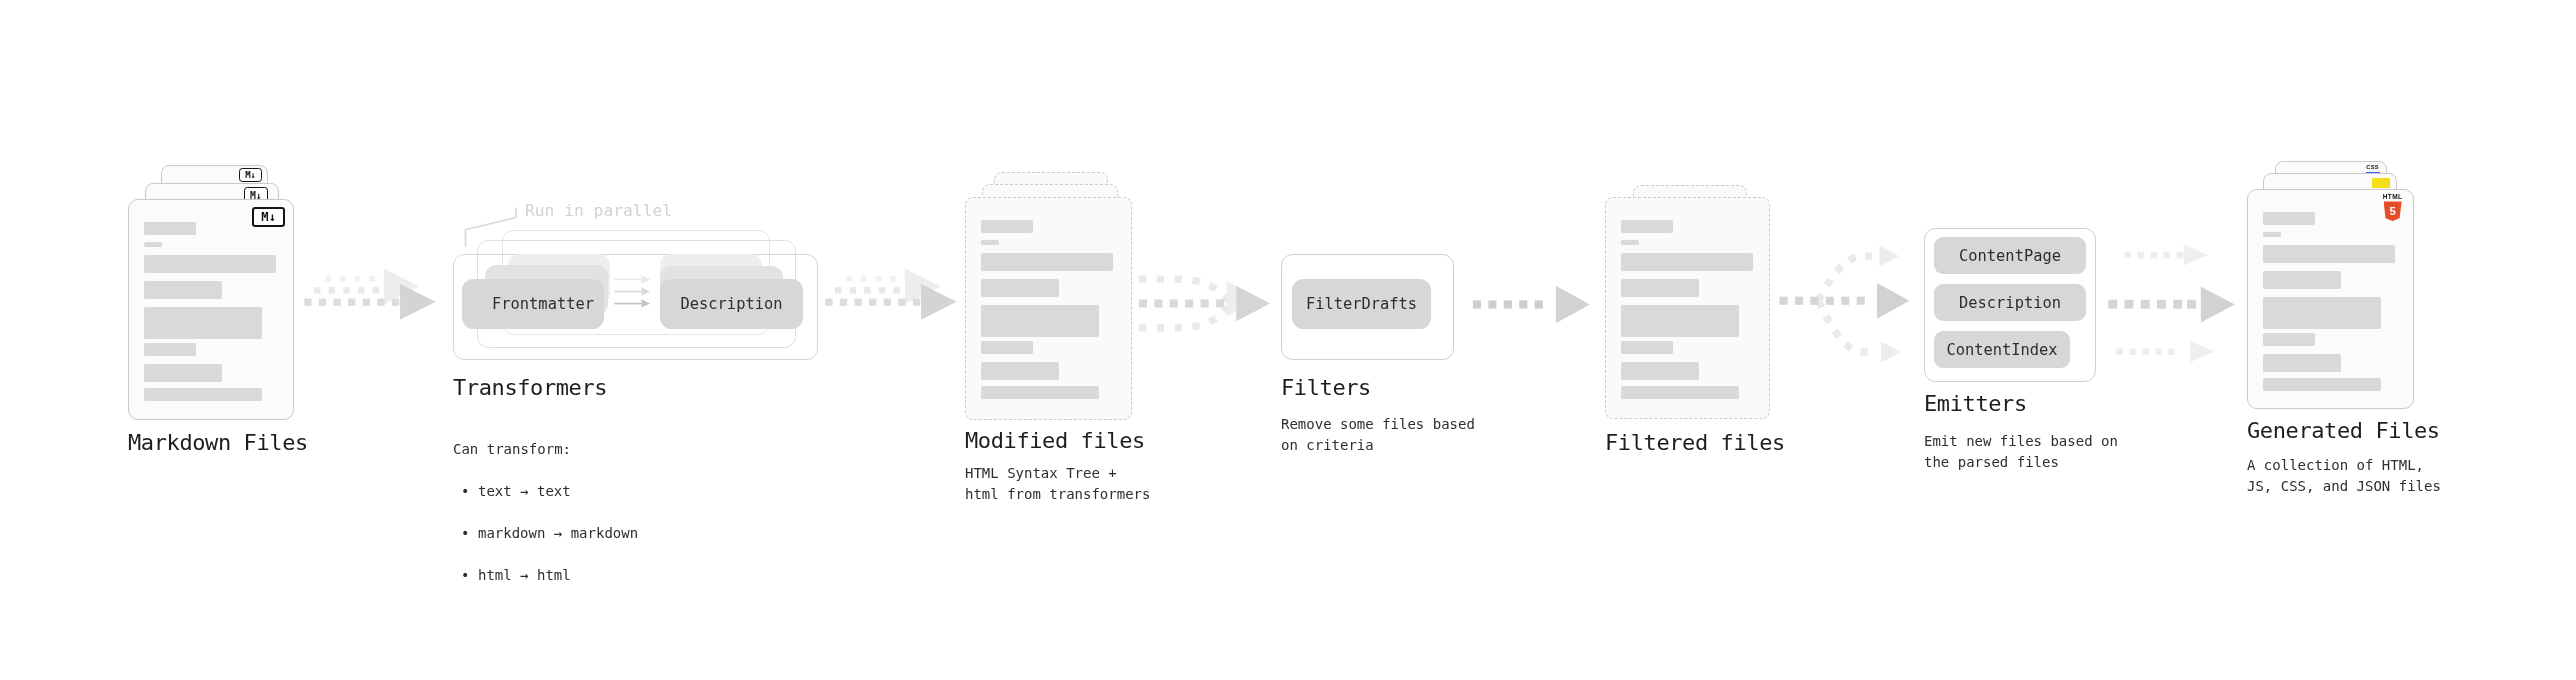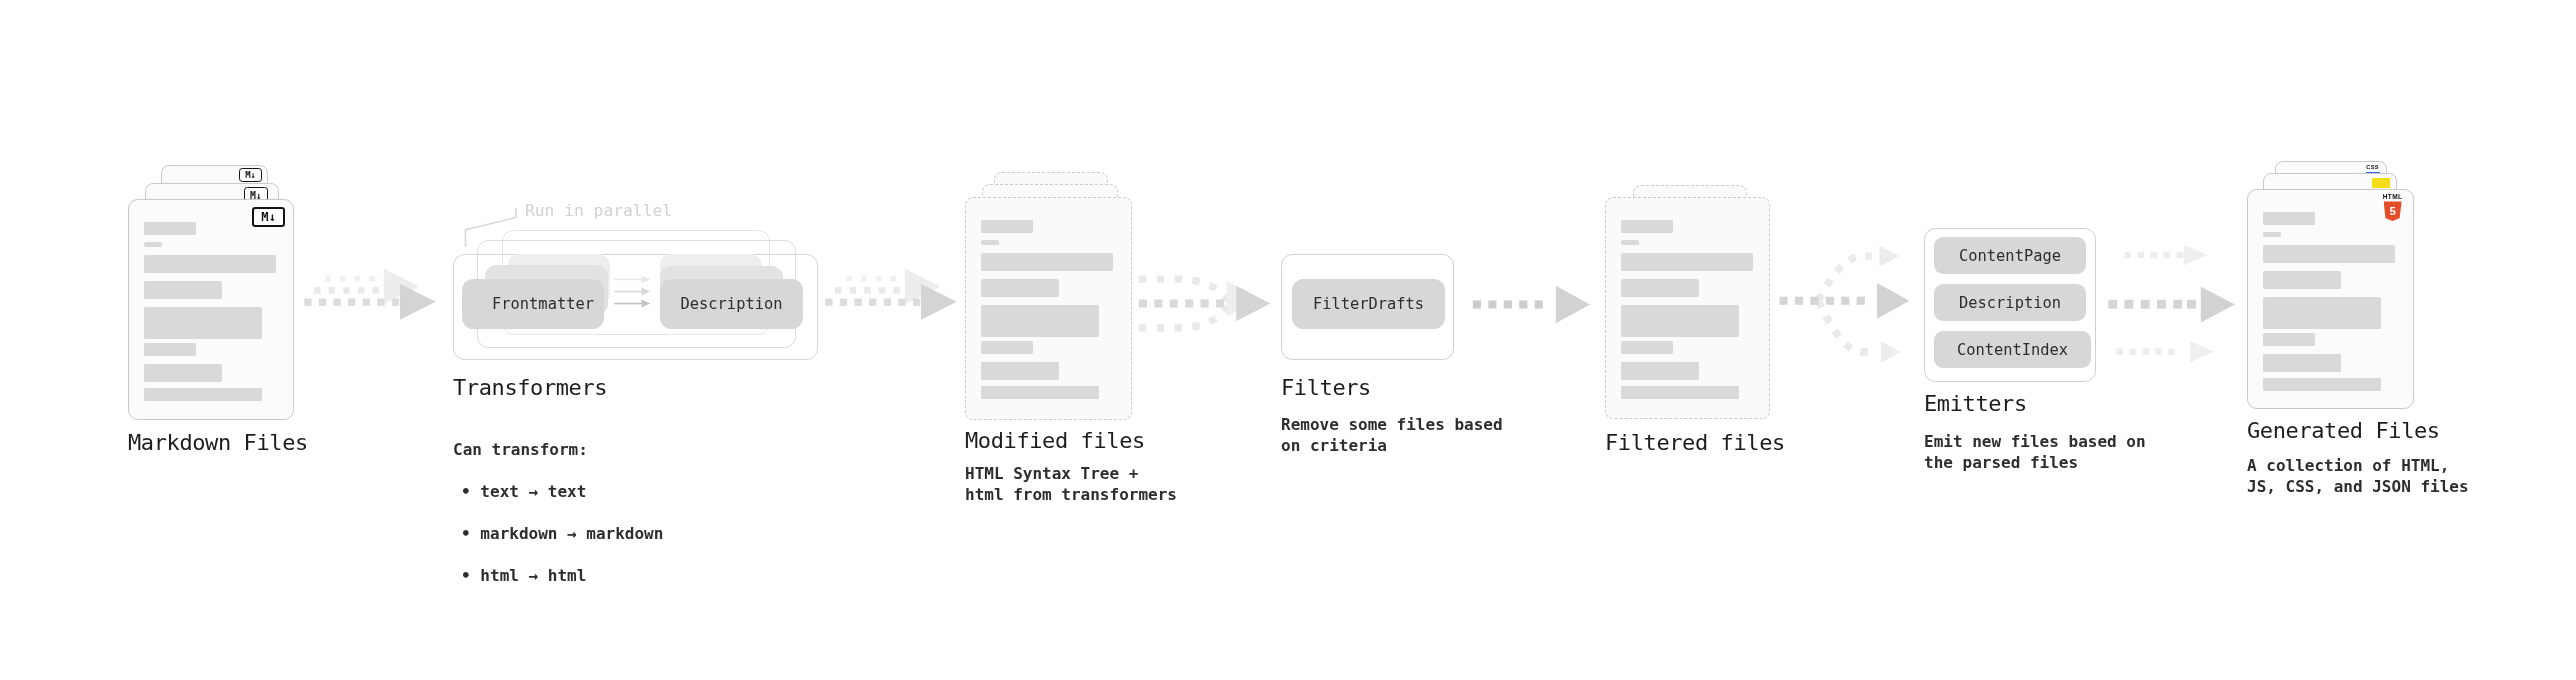--- a/index.html
+++ b/index.html
@@ -9,21 +9,21 @@
     font-family:"DejaVu Sans Mono","Liberation Mono",monospace;overflow:hidden;
   }
   
   .card{position:absolute;background:#fbfbfb;border:1.6px solid #c9c9c9;border-radius:9.8px;}
   .card.back{border-radius:8.1px;}
   .dcard{position:absolute;background:#fafafa;border:1.6px dashed #cbcbcb;border-radius:8.1px;}
   .bars{position:absolute;left:15.4px;top:22px;}
   .bar{background:#d9d9d9;border-radius:1.6px;}
   
   .stage-label{position:absolute;font-size:22px;color:#1d1d1d;white-space:nowrap;letter-spacing:-0.4px;}
-  .sub{position:absolute;font-size:16px;line-height:21px;color:#2e2e2e;white-space:pre-line;font-weight:bold;}
+  .sub{position:absolute;font-size:14px;line-height:21px;color:#2e2e2e;white-space:pre-line;}
   .annotation{position:absolute;font-size:16.3px;color:#d2d2d2;white-space:nowrap;}
   .bullet-line{padding-left:8.1px;}
   
   .obox{position:absolute;border-radius:11.4px;border:1.6px solid #dcdcdc;background:transparent;}
   .fbox{position:absolute;border-radius:11.4px;border:1.6px solid #cfcfcf;background:#ffffff;}
   .pill{position:absolute;display:flex;align-items:center;justify-content:center;
         background:#d7d7d7;border-radius:11.4px;font-size:15.4px;color:#2d2d2d;white-space:nowrap;}
   .pill.small{border-radius:9px;}
   .ghost{position:absolute;border-radius:11.4px;}
   
@@ -195,21 +195,21 @@
         <rect x="63" y="35" width="10" height="10"></rect>
         <rect x="82" y="35" width="10" height="10"></rect>
         <rect x="101" y="35" width="10" height="10"></rect>
       </g>
     <polygon points="114,12 154,34 114,56" fill="#eeeeee"></polygon>
     <polygon points="126,18 168,40 126,62" fill="#d5d5d5"></polygon>
   </svg>
 
   <div>
     <div class="fbox" style="left:1281px;top:254px;width:173px;height:106px;"></div>
-    <div class="pill" style="left:1292px;top:279px;width:153px;height:50px;">FilterDrafts</div>
+    <div class="pill" style="left:1292px;top:279px;width:139px;height:50px;">FilterDrafts</div>
     <div class="stage-label" style="left:1281px;top:375px;">Filters</div>
     <div class="sub" style="left:1281px;top:414px;">Remove some files based
 on criteria</div>
   </div>
 
   <svg class="arrow" style="left:1468px;top:284px;" width="126" height="41" viewBox="0 0 155 50">
     <g fill="#cdcdcd">
         <rect x="6" y="20" width="10" height="10"></rect>
         <rect x="25" y="20" width="10" height="10"></rect>
         <rect x="44" y="20" width="10" height="10"></rect>
@@ -249,21 +249,21 @@
         <rect x="80" y="71" width="10" height="10"></rect>
         <rect x="99" y="71" width="10" height="10"></rect>
       </g>
     <polygon points="124,54 164,76 124,98" fill="#d2d2d2"></polygon>
   </svg>
 
   <div>
     <div class="fbox" style="left:1924px;top:228px;width:172px;height:154px;"></div>
     <div class="pill small" style="left:1934px;top:237px;width:152px;height:37px;">ContentPage</div>
     <div class="pill small" style="left:1934px;top:284px;width:152px;height:37px;">Description</div>
-    <div class="pill small" style="left:1934px;top:331px;width:157px;height:37px;">ContentIndex</div>
+    <div class="pill small" style="left:1934px;top:331px;width:136px;height:37px;">ContentIndex</div>
     <div class="stage-label" style="left:1924px;top:391px;text-align:right;">Emitters</div>
     <div class="sub" style="left:1924px;top:431px;">Emit new files based on
 the parsed files</div>
   </div>
 
   <svg class="arrow" style="left:2105px;top:242px;" width="134" height="126" viewBox="0 0 165 155">
     <g fill="#ededed">
         <rect x="24" y="12" width="8" height="8"></rect>
         <rect x="40" y="12" width="8" height="8"></rect>
         <rect x="56" y="12" width="8" height="8"></rect>

